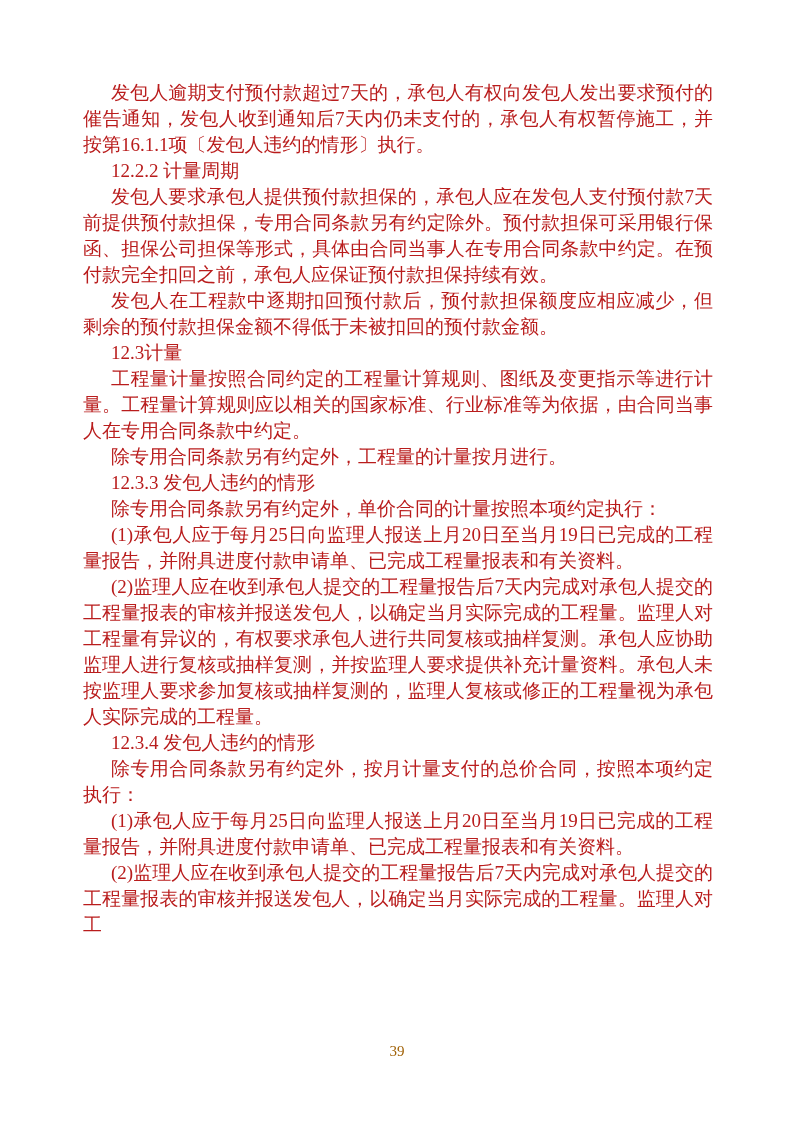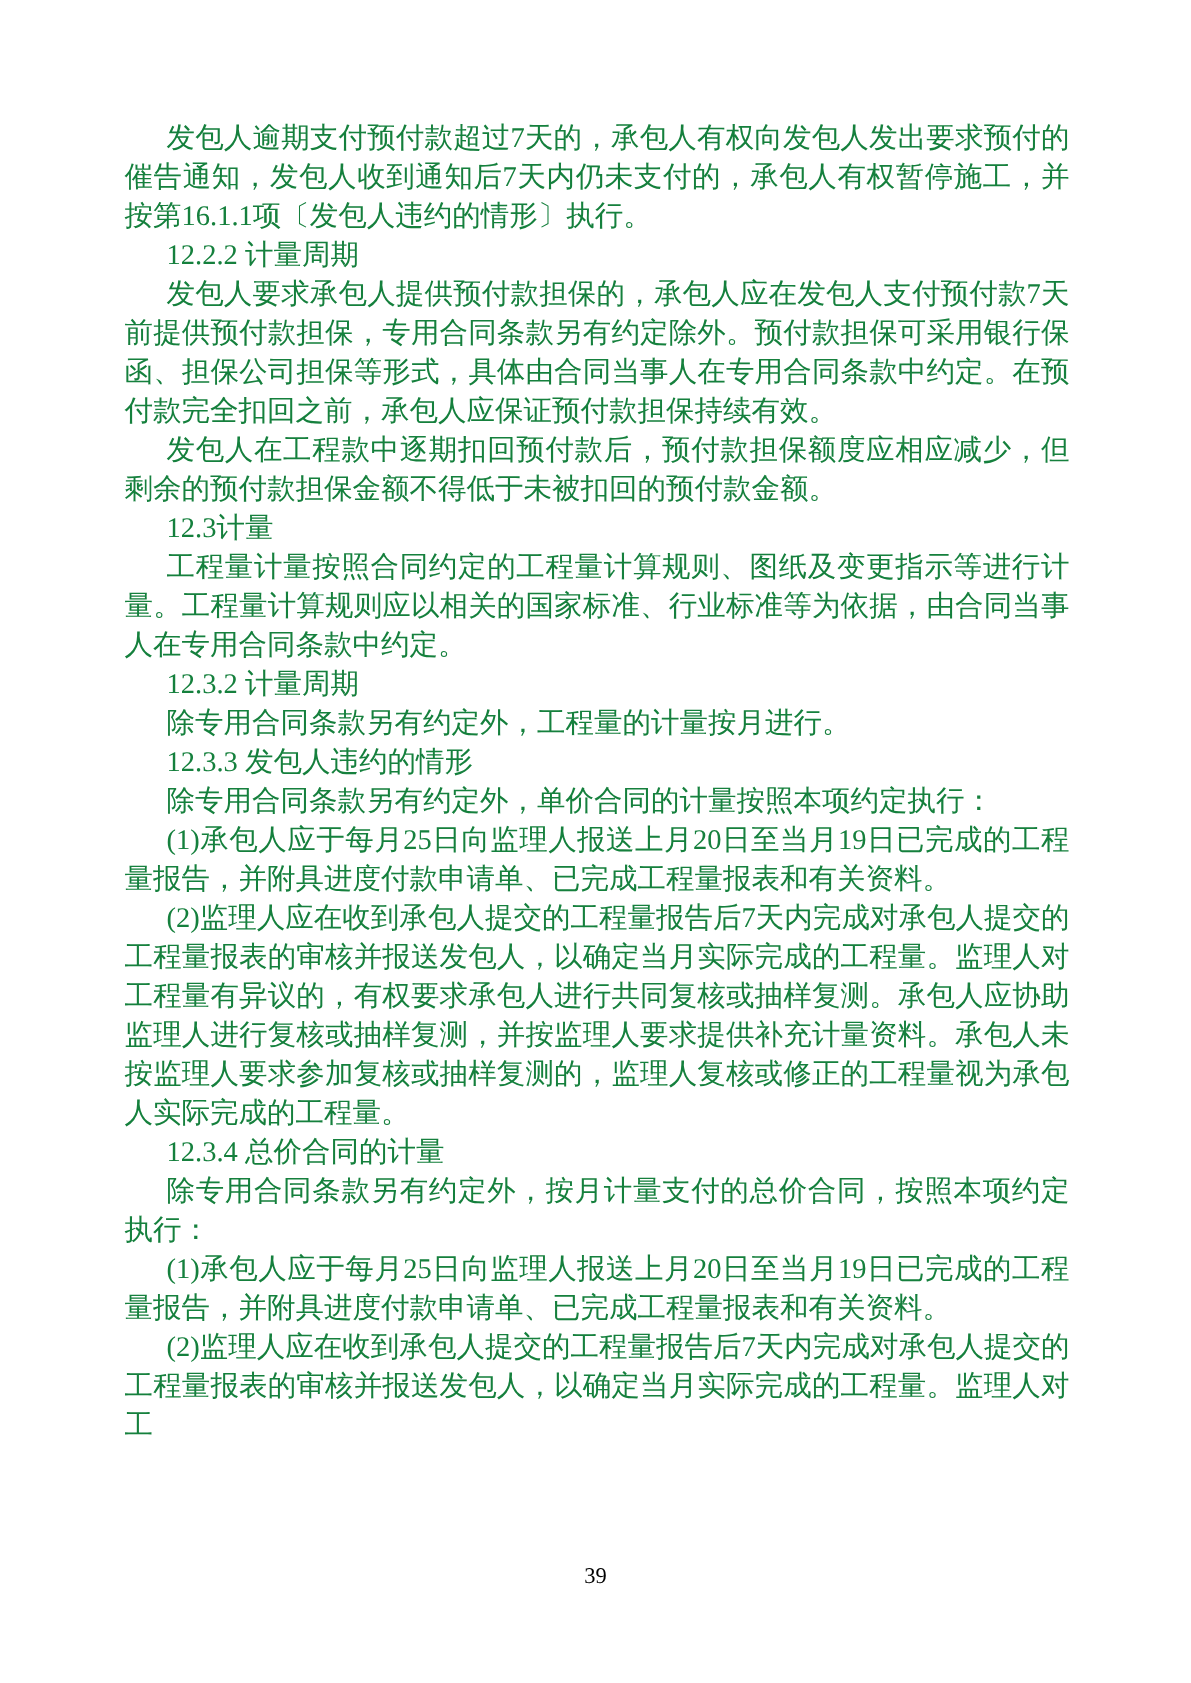--- a/index.html
+++ b/index.html
@@ -19,55 +19,54 @@
     position: absolute;
     left: 83px;
     top: 80px;
     width: 630px;
   }
   .para {
     margin: 0;
     padding: 0;
     font-size: 19px;
     line-height: 26px;
-    color: #15803d;
+    color: #b91c1c;
     text-align: justify;
     text-justify: inter-ideograph;
     text-indent: 28px;
     word-break: break-all;
     font-family: "Liberation Serif", "DejaVu Serif", serif;
   }
   .page-number {
     position: absolute;
     top: 1042px;
     left: 0;
     width: 794px;
     text-align: center;
     font-size: 15px;
     line-height: 18px;
-    color: #000000;
+    color: #a16207;
     font-family: "Liberation Serif", "DejaVu Serif", serif;
   }
 </style>
 </head>
 <body>
 
 <div class="page">
   <div class="text-block" id="doc-body">
       <p class="para body">发包人逾期支付预付款超过7天的，承包人有权向发包人发出要求预付的催告通知，发包人收到通知后7天内仍未支付的，承包人有权暂停施工，并按第16.1.1项〔发包人违约的情形〕执行。</p>
       <p class="para heading">12.2.2 计量周期</p>
       <p class="para body">发包人要求承包人提供预付款担保的，承包人应在发包人支付预付款7天前提供预付款担保，专用合同条款另有约定除外。预付款担保可采用银行保函、担保公司担保等形式，具体由合同当事人在专用合同条款中约定。在预付款完全扣回之前，承包人应保证预付款担保持续有效。</p>
       <p class="para body">发包人在工程款中逐期扣回预付款后，预付款担保额度应相应减少，但剩余的预付款担保金额不得低于未被扣回的预付款金额。</p>
       <p class="para heading">12.3计量</p>
       <p class="para body">工程量计量按照合同约定的工程量计算规则、图纸及变更指示等进行计量。工程量计算规则应以相关的国家标准、行业标准等为依据，由合同当事人在专用合同条款中约定。</p>
-      <p class="para heading">12.3.2 计量周期</p>
       <p class="para body">除专用合同条款另有约定外，工程量的计量按月进行。</p>
       <p class="para heading">12.3.3 发包人违约的情形</p>
       <p class="para body">除专用合同条款另有约定外，单价合同的计量按照本项约定执行：</p>
       <p class="para body">(1)承包人应于每月25日向监理人报送上月20日至当月19日已完成的工程量报告，并附具进度付款申请单、已完成工程量报表和有关资料。</p>
       <p class="para body">(2)监理人应在收到承包人提交的工程量报告后7天内完成对承包人提交的工程量报表的审核并报送发包人，以确定当月实际完成的工程量。监理人对工程量有异议的，有权要求承包人进行共同复核或抽样复测。承包人应协助监理人进行复核或抽样复测，并按监理人要求提供补充计量资料。承包人未按监理人要求参加复核或抽样复测的，监理人复核或修正的工程量视为承包人实际完成的工程量。</p>
-      <p class="para heading">12.3.4 总价合同的计量</p>
+      <p class="para heading">12.3.4 发包人违约的情形</p>
       <p class="para body">除专用合同条款另有约定外，按月计量支付的总价合同，按照本项约定执行：</p>
       <p class="para body">(1)承包人应于每月25日向监理人报送上月20日至当月19日已完成的工程量报告，并附具进度付款申请单、已完成工程量报表和有关资料。</p>
       <p class="para body">(2)监理人应在收到承包人提交的工程量报告后7天内完成对承包人提交的工程量报表的审核并报送发包人，以确定当月实际完成的工程量。监理人对工</p>
     </div>
   <div class="page-number">39</div>
 </div>
 
 </body></html>

